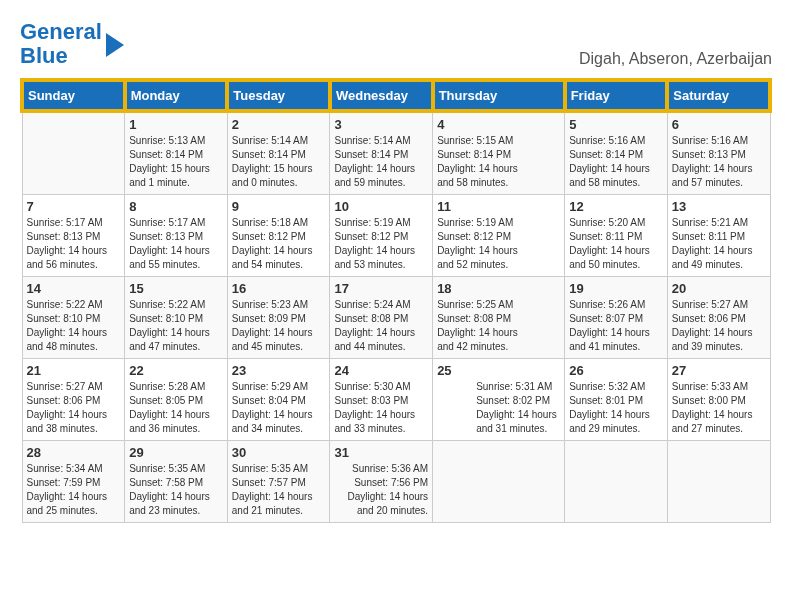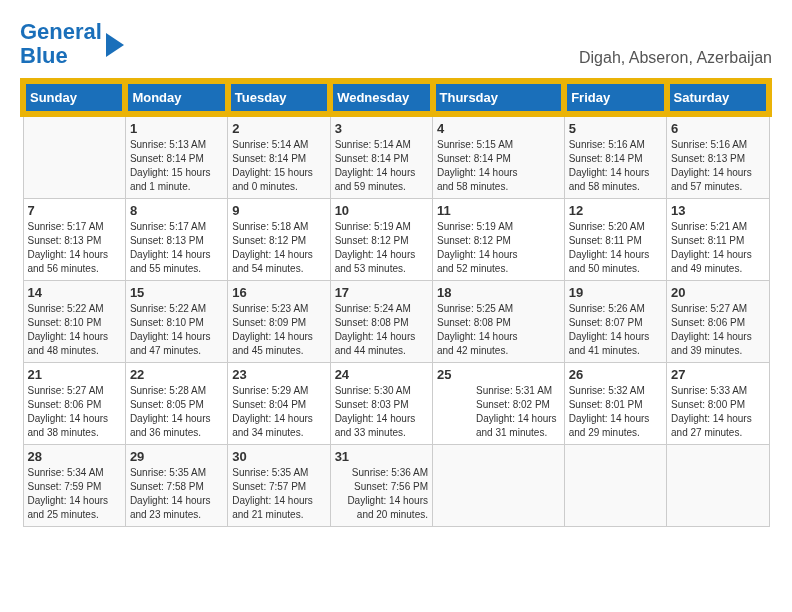--- a/index.html
+++ b/index.html
@@ -6,21 +6,21 @@
     body {
       font-family: Arial, sans-serif;
       background: #fff;
       width: 792px;
       min-height: 612px;
       padding: 20px;
     }
     .header {
       display: flex;
       justify-content: space-between;
-      align-items: center;
+      align-items: flex-end;
       margin-bottom: 10px;
     }
     .logo {
       display: flex;
       align-items: center;
     }
     .logo-text {
       font-size: 22px;
       font-weight: bold;
       color: #333;
@@ -56,21 +56,21 @@
       border-collapse: collapse;
       font-size: 11px;
     }
     thead tr th {
       background-color: #1a6fba;
       color: #fff;
       padding: 6px 4px;
       text-align: left;
       font-size: 13px;
       font-weight: bold;
-      border: 6px solid #eab308;
+      border: 4px solid #eab308;
     }
     tbody tr td {
       border: 1px solid #ccc;
       padding: 4px 4px;
       vertical-align: top;
       color: #333;
       background: #fff;
     }
     tbody tr:nth-child(odd) td {
       background: #f9f9f9;

